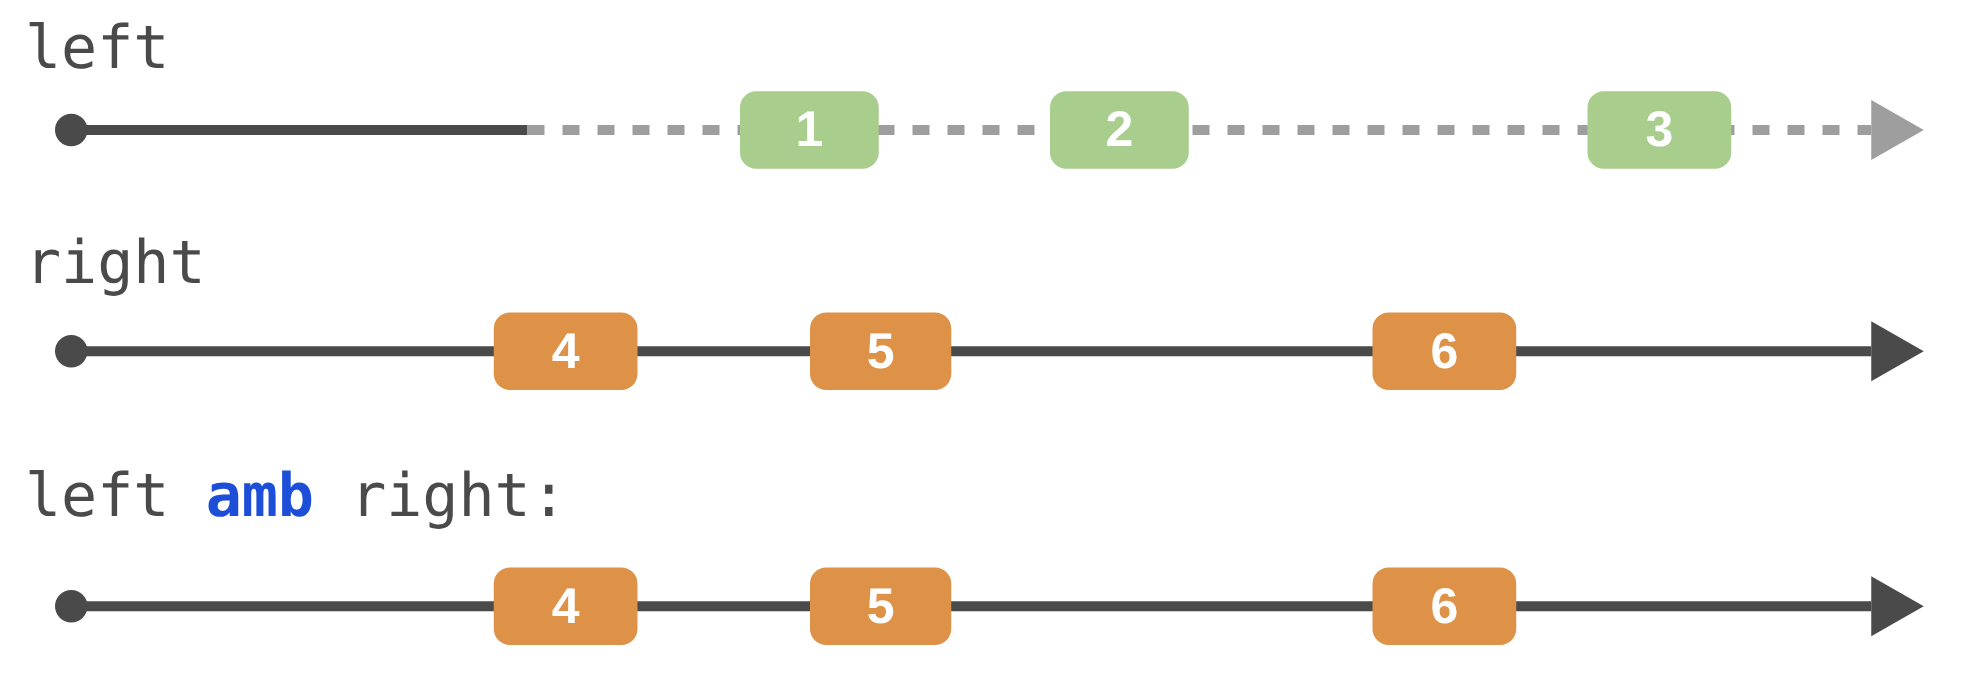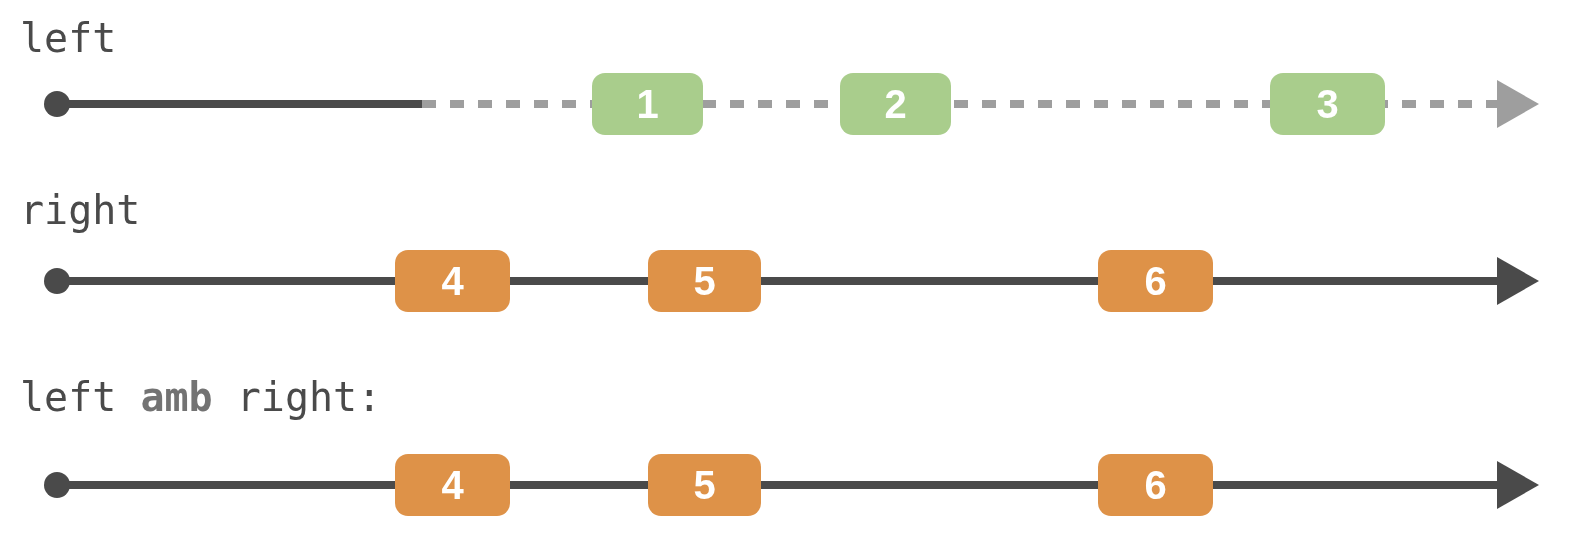--- a/index.html
+++ b/index.html
@@ -18,29 +18,29 @@
   .stage {
     position: absolute;
     left: 0; top: 0;
     width: 1588px;
     height: 542px;
   }
 
   .row-label {
     position: absolute;
     font-family: "DejaVu Sans Mono", monospace;
-    font-size: 40px;
+    font-size: 48px;
     line-height: 40px;
     color: #4a4a4a;
     white-space: pre;
     letter-spacing: 0px;
   }
   .row-label b {
     font-weight: bold;
-    color: #737373;
+    color: #1d4ed8;
   }
 
   .timeline {
     position: absolute;
     left: 0;
     width: 1588px;
     height: 90px;
   }
 
   

